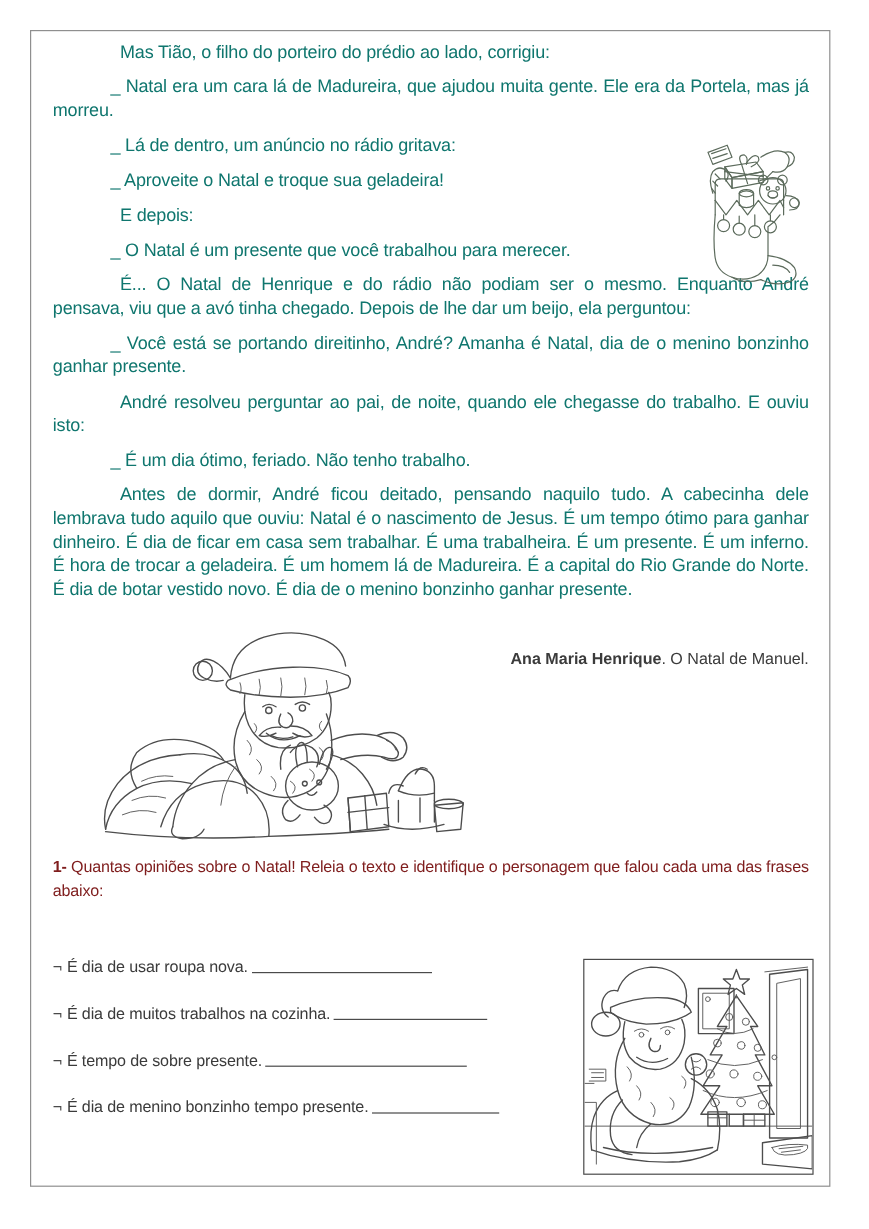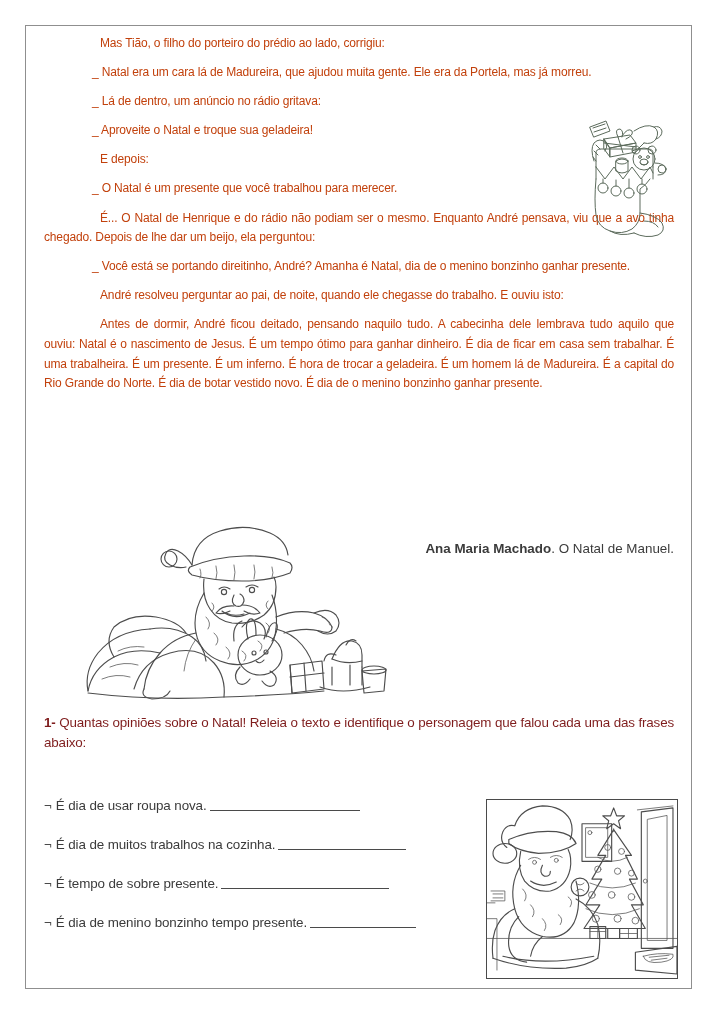--- a/index.html
+++ b/index.html
@@ -37,25 +37,25 @@
 
   
   .story {
     position: absolute;
     left: 18px;
     top: 8px;
     width: 630px;
   }
 
   .para {
-    font-size: 12px;
+    font-size: 15px;
     line-height: 19.6px;
     text-align: justify;
     margin: 0 0 9.5px 0;
-    color: #c2410c;
+    color: #0f766e;
     letter-spacing: -0.15px;
   }
   .para.indent { text-indent: 56px; }
   .para.indent-sm { text-indent: 48px; }
 
   .attrib {
     position: absolute;
     left: 18px;
     top: 513px;
     width: 630px;
@@ -156,24 +156,25 @@
     <div class="story">
       <p class="para indent">Mas Tião, o filho do porteiro do prédio ao lado, corrigiu:</p>
       <p class="para indent-sm">_ Natal era um cara lá de Madureira, que ajudou muita gente. Ele era da Portela, mas já morreu.</p>
       <p class="para indent-sm">_ Lá de dentro, um anúncio no rádio gritava:</p>
       <p class="para indent-sm">_ Aproveite o Natal e troque sua geladeira!</p>
       <p class="para indent">E depois:</p>
       <p class="para indent-sm">_ O Natal é um presente que você trabalhou para merecer.</p>
       <p class="para indent">É... O Natal de Henrique e do rádio não podiam ser o mesmo. Enquanto André pensava, viu que a avó tinha chegado. Depois de lhe dar um beijo, ela perguntou:</p>
       <p class="para indent-sm">_ Você está se portando direitinho, André? Amanha é Natal, dia de o menino bonzinho ganhar presente.</p>
       <p class="para indent">André resolveu perguntar ao pai, de noite, quando ele chegasse do trabalho. E ouviu isto:</p>
+      <p class="para indent-sm">_ É um dia ótimo, feriado. Não tenho trabalho.</p>
       <p class="para indent">Antes de dormir, André ficou deitado, pensando naquilo tudo. A cabecinha dele lembrava tudo aquilo que ouviu: Natal é o nascimento de Jesus. É um tempo ótimo para ganhar dinheiro. É dia de ficar em casa sem trabalhar. É uma trabalheira. É um presente. É um inferno. É hora de trocar a geladeira. É um homem lá de Madureira. É a capital do Rio Grande do Norte. É dia de botar vestido novo. É dia de o menino bonzinho ganhar presente.</p>
     </div>
 
-    <div class="attrib"><b>Ana Maria Machado</b><span>. O Natal de Manuel.</span></div>
+    <div class="attrib"><b>Ana Maria Henrique</b><span>. O Natal de Manuel.</span></div>
 
     <div class="stocking-art">
       <svg viewBox="0 0 130 132" xmlns="http://www.w3.org/2000/svg">
 
         <path class="lineart-green" d="M36 58 L36 44 Q36 40 41 40 L88 40 Q93 40 93 44 L93 58"></path>
         <path class="lineart-green" d="M36 70 Q34 92 36 106 Q38 118 50 122 Q62 126 72 120 Q80 114 80 104 L80 80 Q86 76 90 70"></path>
         <path class="lineart-green" d="M93 70 L93 58"></path>
         <path class="lineart-green" d="M36 58 L36 70"></path>
 
         <path class="lineart-green" d="M36 58 L45 70 L54 58 L63 70 L72 58 L81 70 L90 58 L93 64"></path>

